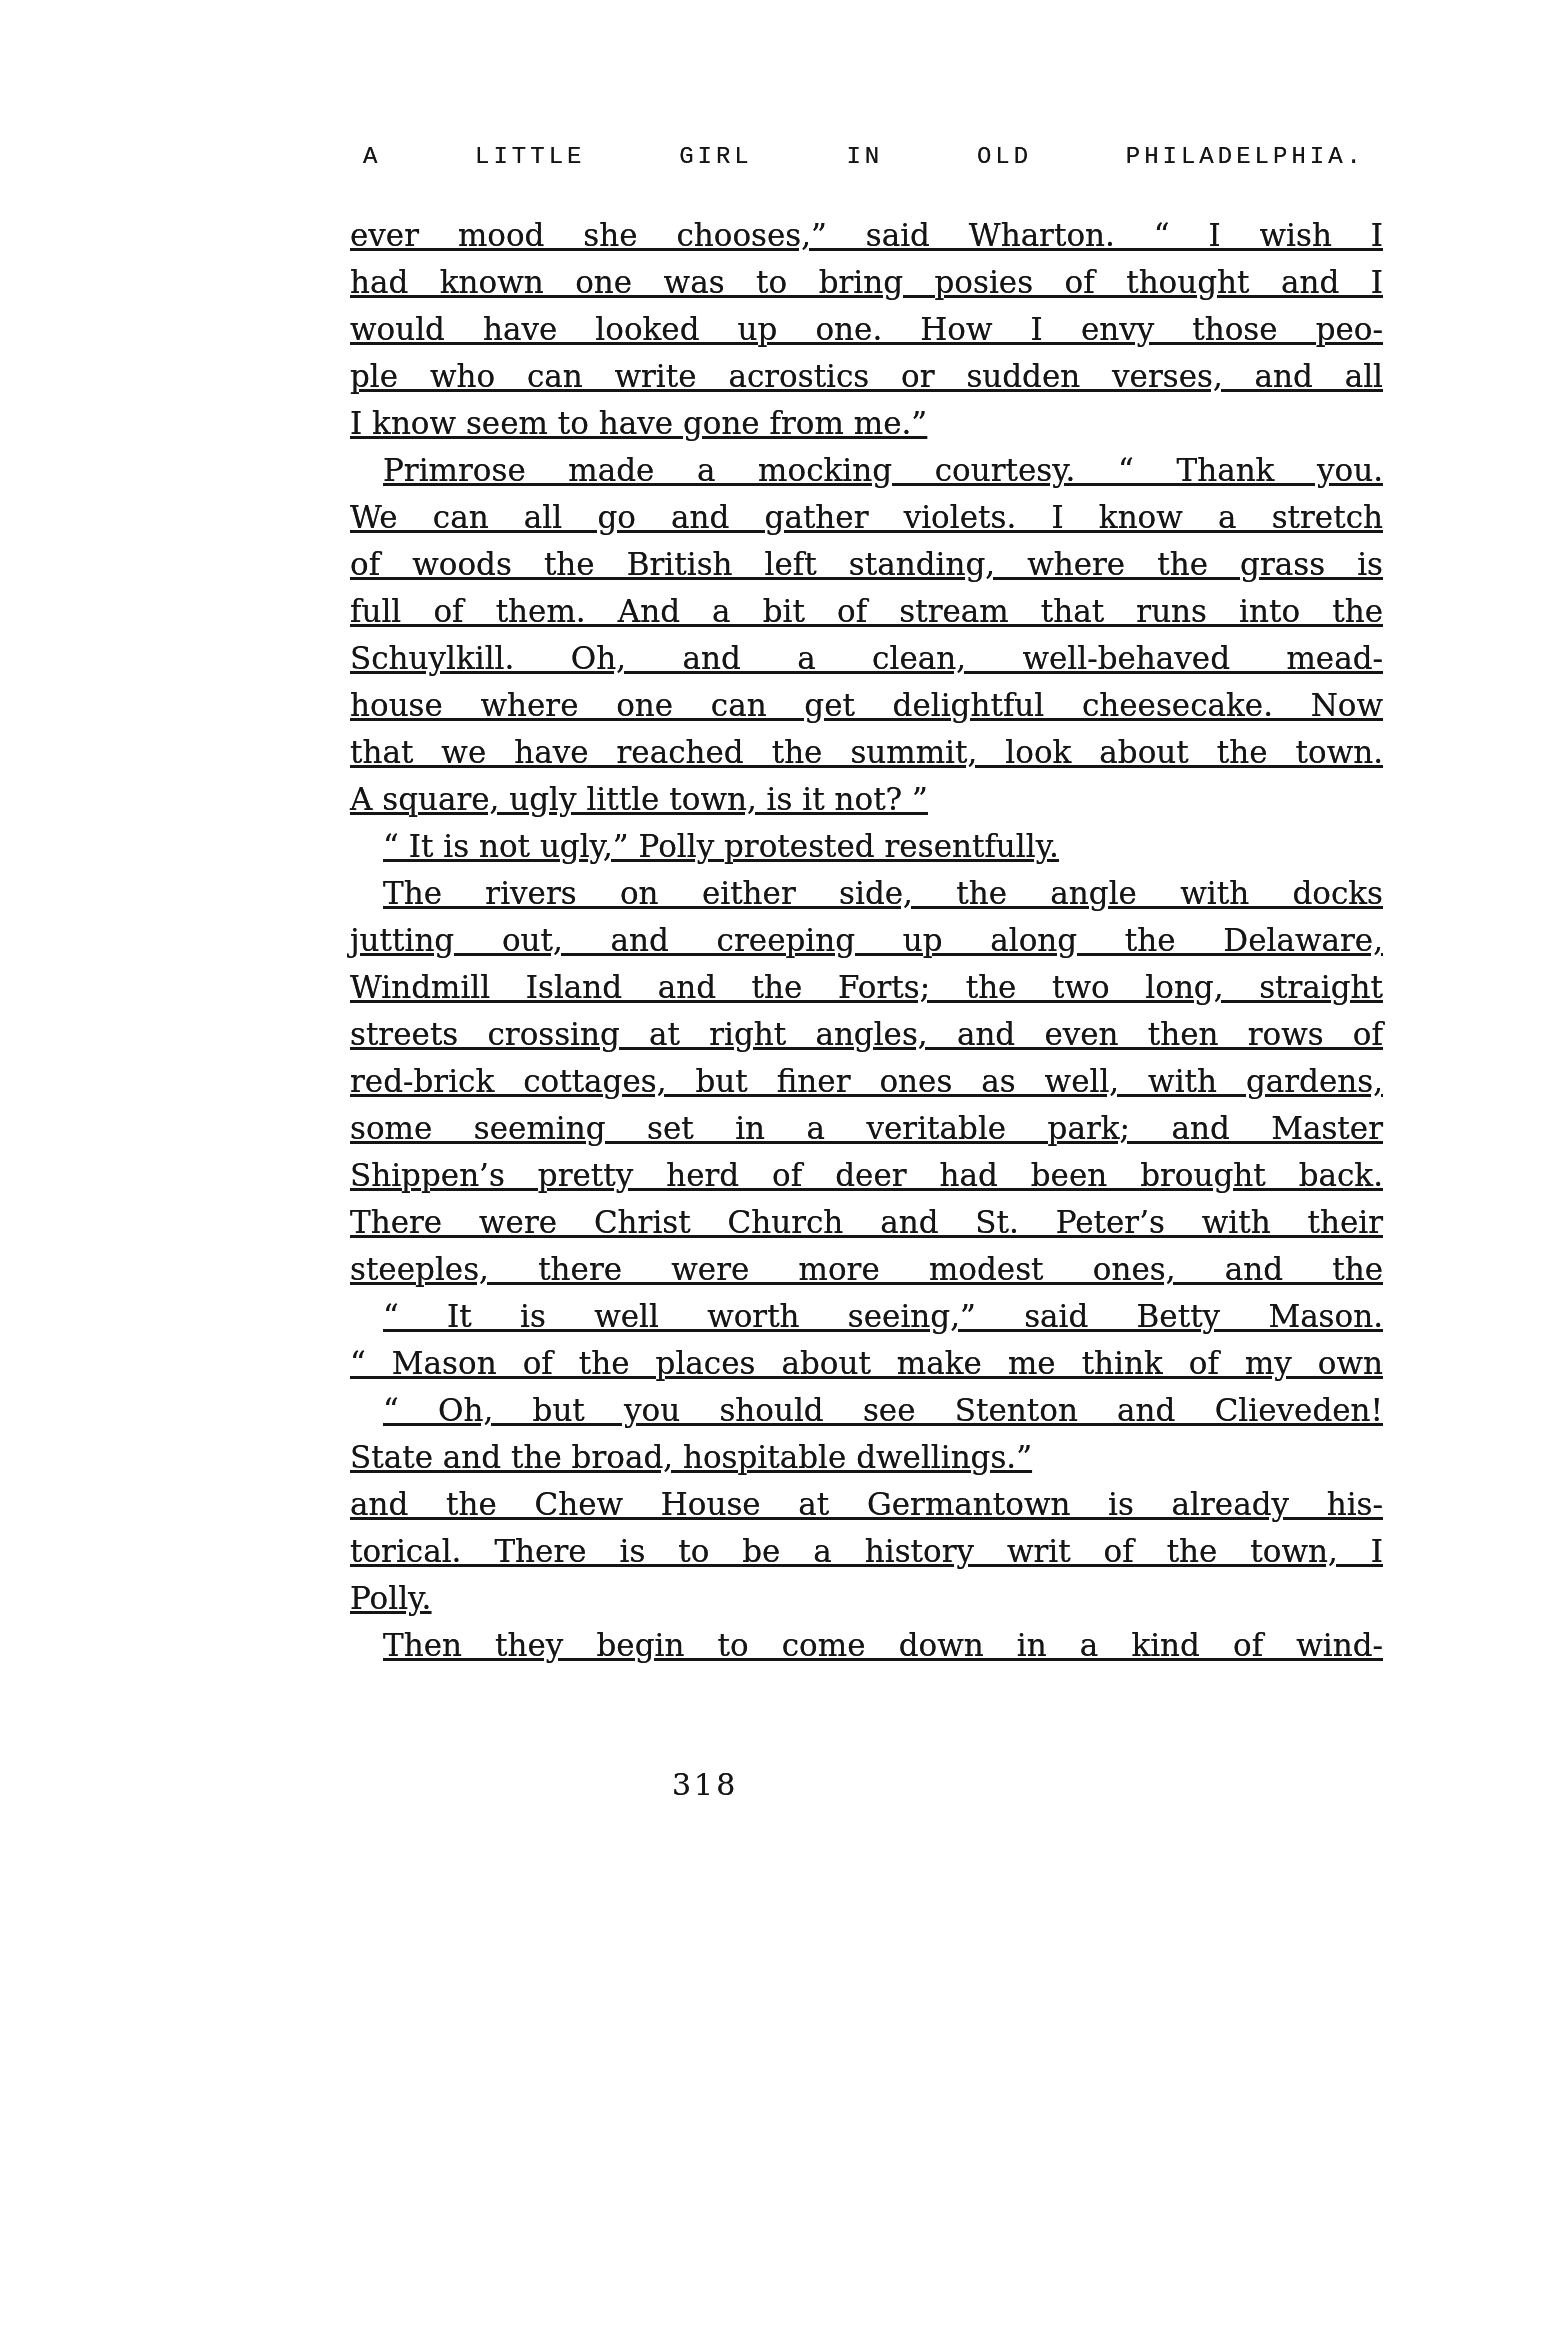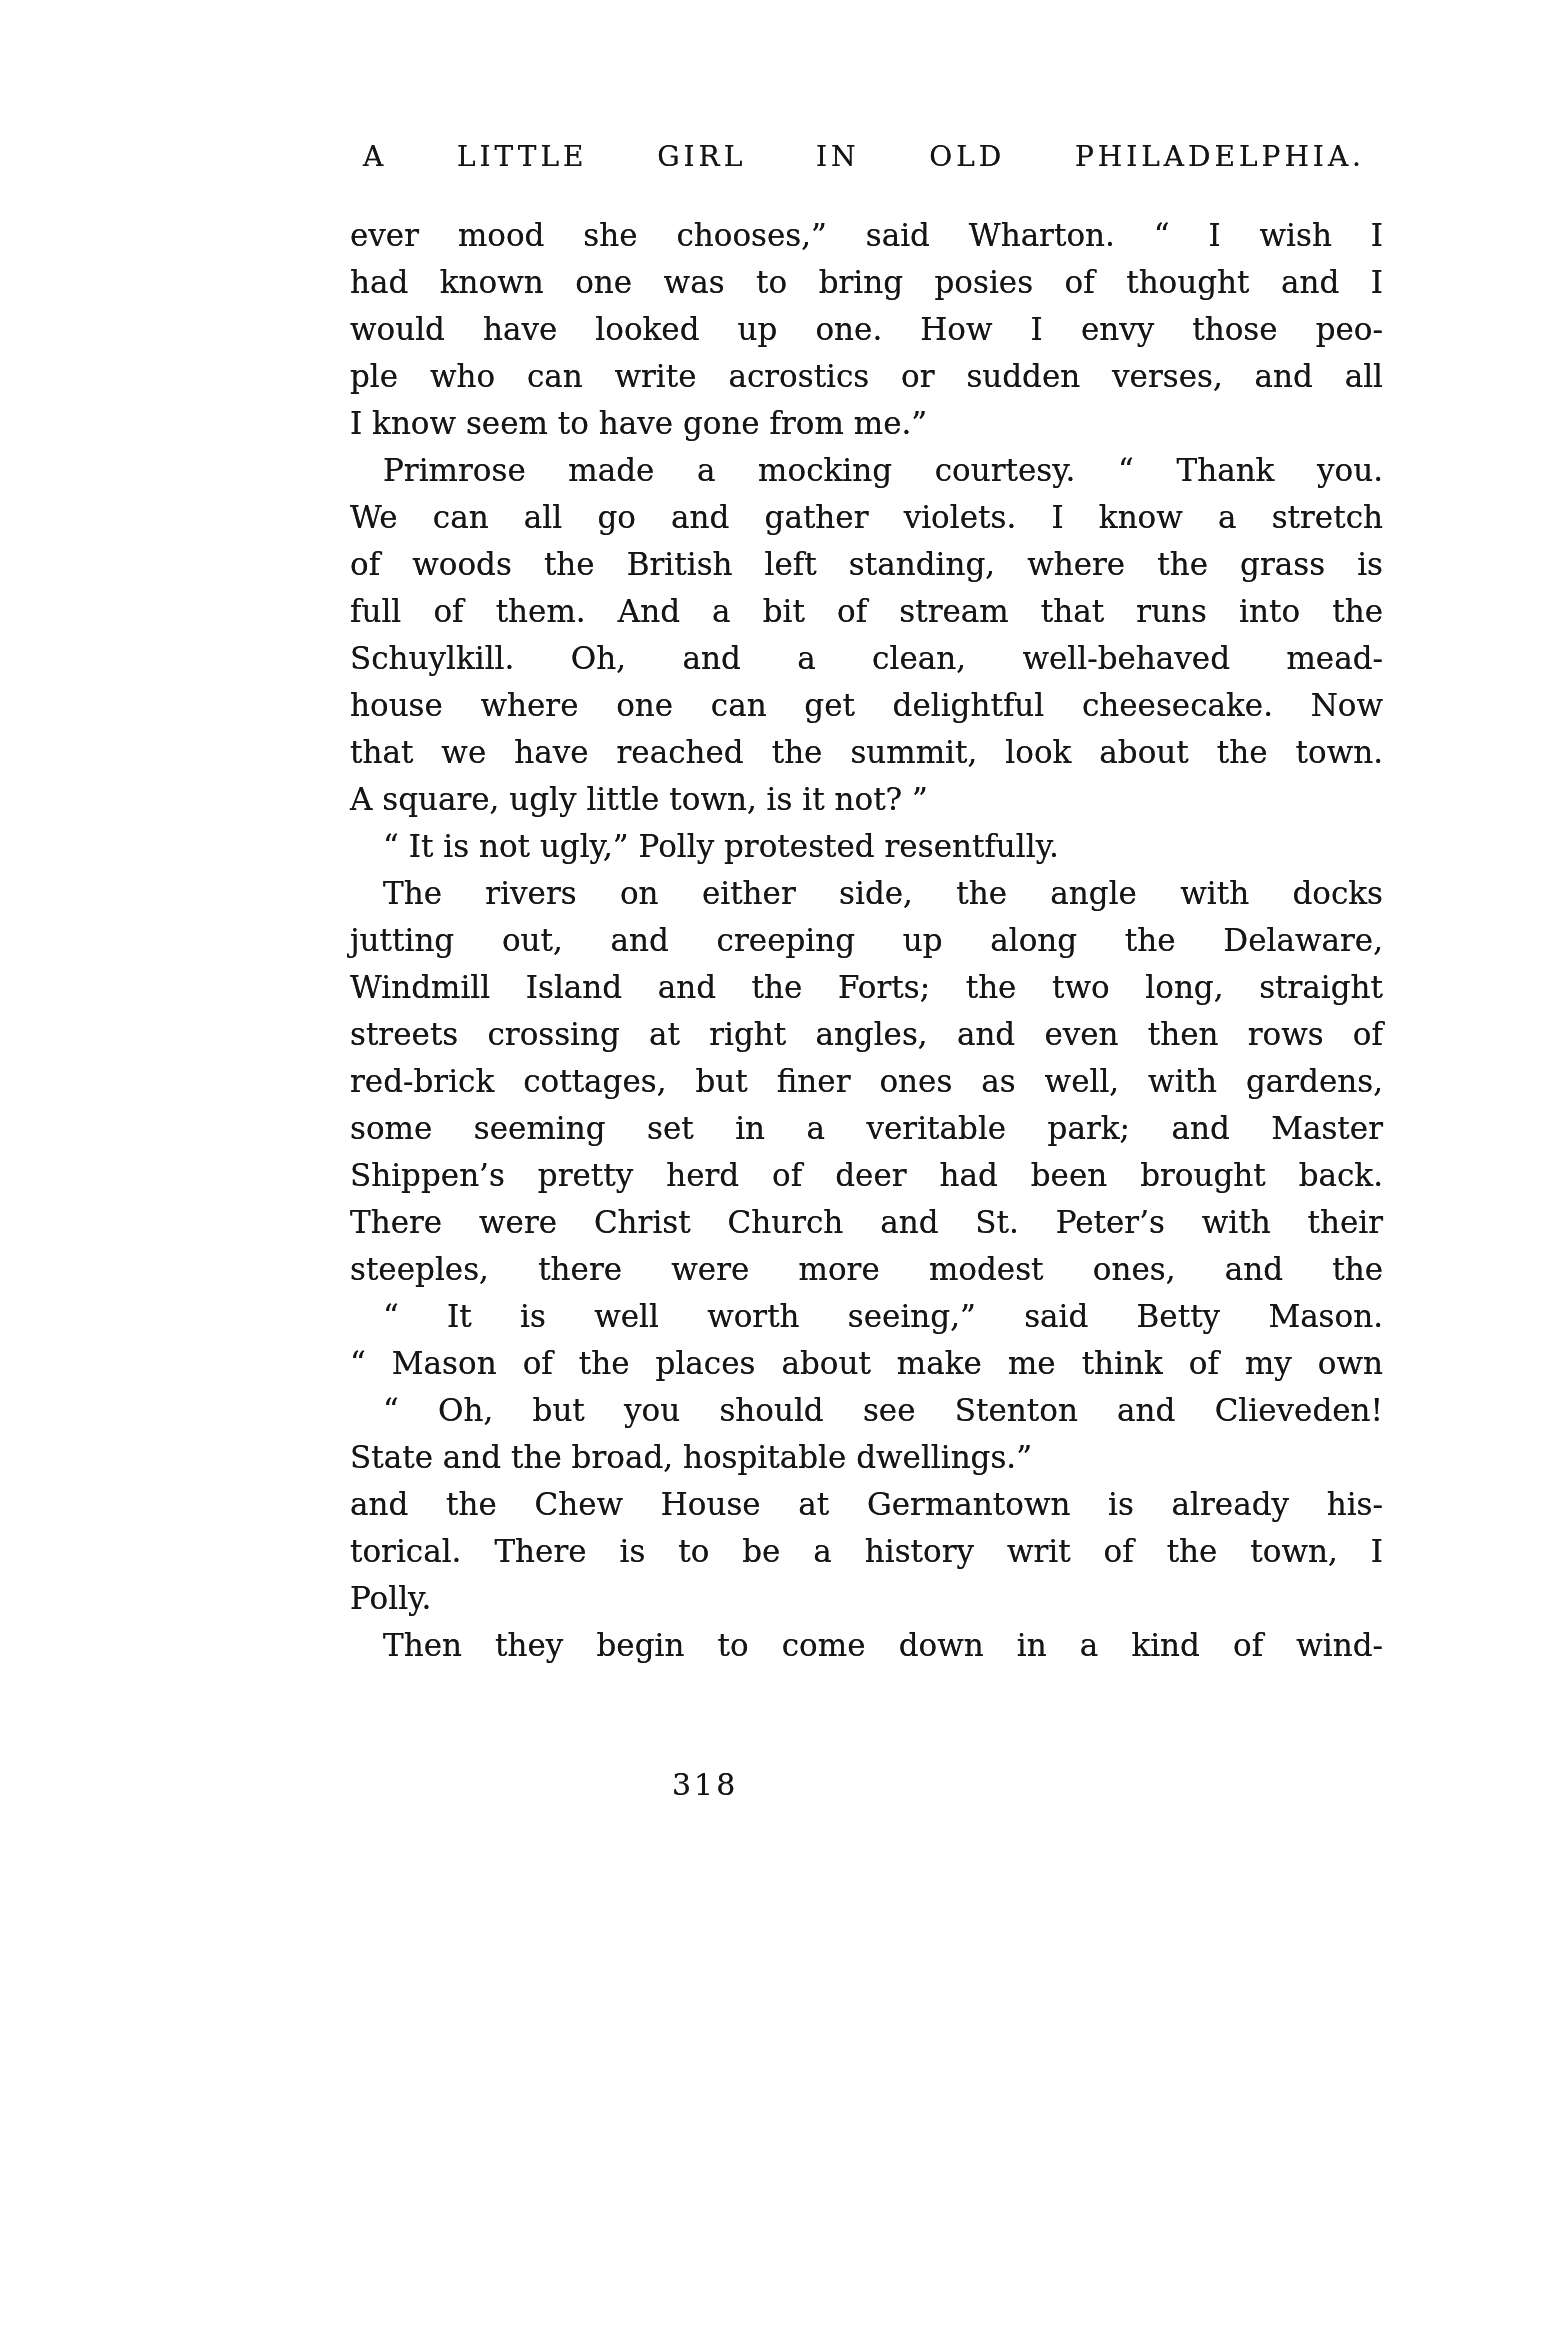--- a/index.html
+++ b/index.html
@@ -16,32 +16,34 @@
     font-family: "DejaVu Serif", "Liberation Serif", serif;
     color: #151515;
   }
   .text-block {
     position: absolute;
     left: 350px;
     top: 133px;
     width: 1033px;
   }
   .header {
-    font-size: 28px;
+    font-size: 24px;
     line-height: 47px;
     letter-spacing: 4px;
     word-spacing: 14px;
     padding: 0 18px 0 13px;
     text-align: justify;
     text-align-last: justify;
     white-space: nowrap;
     text-shadow: 0 0 0.6px rgba(10,10,10,0.75);
+    font-family: Liberation Mono, monospace;
   }
   .page-body {
     margin-top: 32px;
+    text-decoration: underline;
   }
   .line {
     height: 47px;
     line-height: 47px;
     font-size: 31px;
     text-align: left;
     white-space: normal;
     overflow: visible;
     text-shadow: 0 0 0.6px rgba(10,10,10,0.7);
   }

